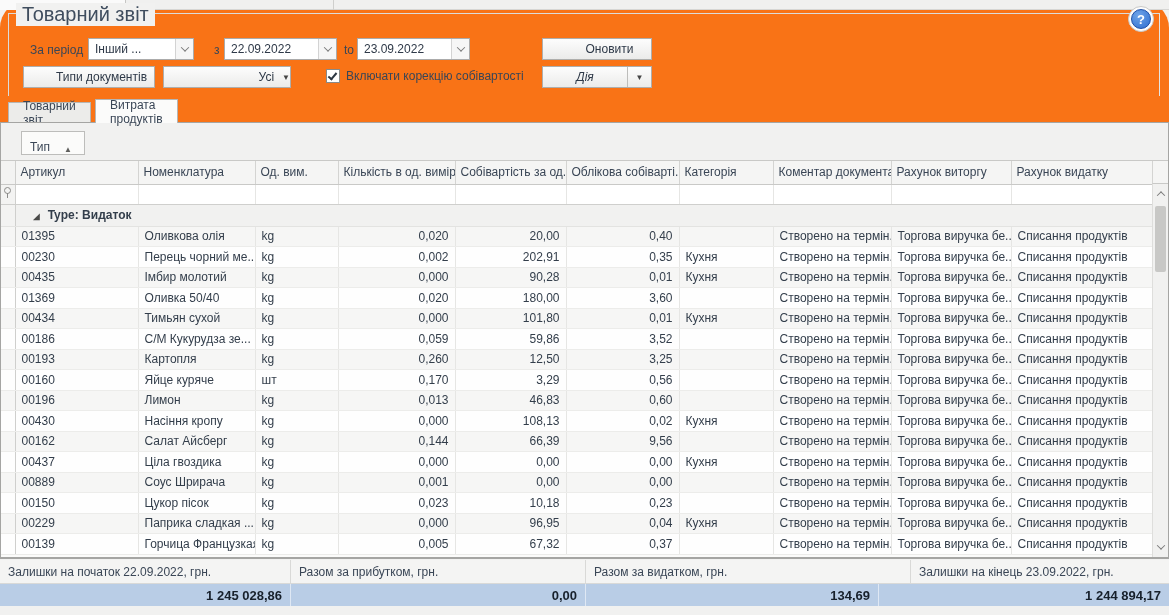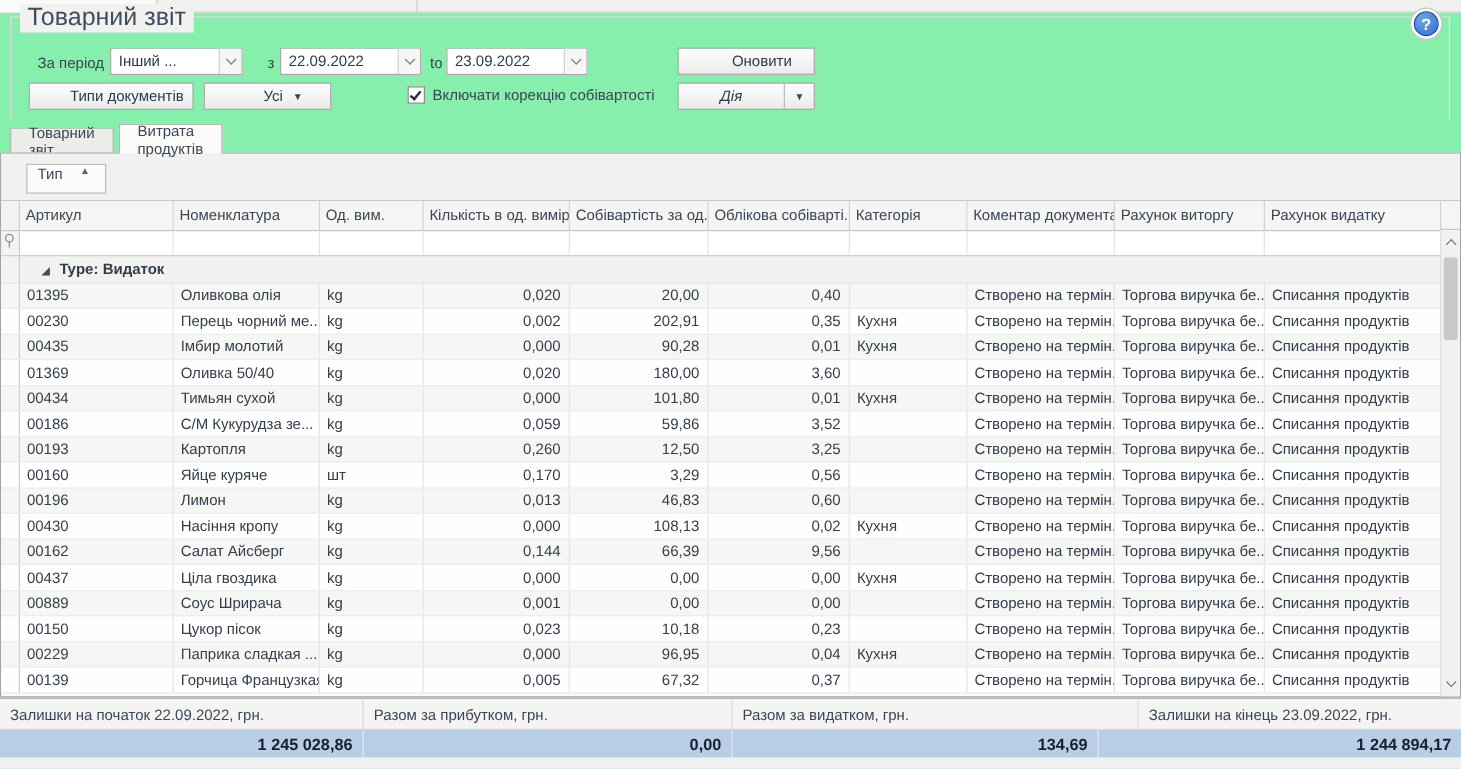--- a/index.html
+++ b/index.html
@@ -1,18 +1,18 @@
 <!DOCTYPE html>
 <html style="--accent: #b9cde6; --help-blue: #2f6fd0;"><head>
 <meta charset="utf-8">
 <style>
   * { margin:0; padding:0; box-sizing:border-box; }
   html,body { width:1169px; height:615px; }
   body { font-family:"Liberation Sans", sans-serif; background:#f1f1f0; color:#3a4656; overflow:hidden; }
-  .screen { position:relative; width:1169px; height:615px; background:#86efac; }
+  .screen { position:relative; width:1169px; height:615px; background:#f97316;border-radius:28px; }
 
   
   .topstrip { position:absolute; left:0; top:0; width:1169px; height:10px; background:#f0f0ef; border-bottom:1px solid #d6d6d4; }
   .doc-tab { position:absolute; left:0; top:0; width:126px; height:10px; background:#fafafa; border-right:1px solid #c6c6c4; }
   .doc-divider { position:absolute; left:333px; top:0; width:1px; height:10px; background:#cfcfcd; }
 
   
   .groupbox { position:absolute; left:8px; top:13px; width:1152px; height:83px; border:1px solid #dcdcda; border-bottom:none; border-right-color:#e4e4e2; }
   .page-title { position:absolute; left:16px; top:3px; padding:0 6px; font-size:20px; color:#3f4d5e; background:#f1f1f0; }
 
@@ -38,21 +38,21 @@
   .checkbox-wrap .cb-label { font-size:12px; margin-left:6px; }
 
   
   .tabs { position:absolute; left:0; top:99px; height:24px; }
   .tab { position:absolute; top:3px; height:21px; padding:0 14px; font-size:12px; display:flex; align-items:center; background:#ececea; border:1px solid #b6b6b4; border-bottom:none; cursor:pointer; }
   .tab.active { top:0; height:24px; background:#fbfbfa; z-index:3; }
 
   
   .grid { position:absolute; left:0; top:122px; width:1169px; height:436px; background:#fbfbfa; border:1px solid #a5a5a3; }
   .group-panel { position:absolute; left:0; top:0; width:100%; height:38px; background:#f1f1f0; border-bottom:1px solid #c9c9c7; }
-  .group-chip { position:absolute; left:20px; top:8px; width:64px; height:24px; background:#fbfbfa; border:1px solid #bdbdbb; font-size:12px; color:#3a4656; display:flex; align-items:flex-start; padding:0 8px; cursor:pointer; }
+  .group-chip { position:absolute; left:20px; top:8px; width:64px; height:24px; background:#fbfbfa; border:1px solid #bdbdbb; font-size:12px; color:#3a4656; display:flex; align-items:flex-end; padding:0 8px; cursor:pointer; }
   .group-chip .sort { margin-left:14px; font-size:8px; color:#5f5f5d; }
 
   table.data { position:absolute; left:0; top:38px; width:1152px; border-collapse:collapse; table-layout:fixed; font-size:12px; }
   table.data th { height:23px; background:#f5f5f4; border-right:1px solid #d4d4d2; border-bottom:1px solid #c9c9c7; font-weight:normal; text-align:left; padding:0 5px; color:#3a4656; white-space:nowrap; overflow:hidden; }
   table.data th.ind, table.data td.ind { background:#f3f3f2; border-right:1px solid #cfcfcd; }
   tr.filter-row td { height:20px; background:#fff; border-right:1px solid #e6e6e4; border-bottom:1px solid #cfcfcd; }
   tr.filter-row td.ind { background:#f3f3f2; text-align:center; }
   tr.group-row td { height:22px; background:#f1f1f0; border-bottom:1px solid #e3e3e1; font-weight:bold; color:#333e4b; padding:0 4px; }
   tr.group-row .gr-tri { font-size:8px; color:#4a4a48; margin:0 8px 0 14px; }
   tr.data-row td { height:20.5px; border-right:1px solid #e6e6e4; border-bottom:1px solid #ececea; padding:0 6px; white-space:nowrap; overflow:hidden; color:#333e4b; }
@@ -111,21 +111,21 @@
   <div class="lbl" style="left:344px; top:43px;">to</div>
   <div class="combo" style="left:357px; top:38px; width:113px;">
     <div class="val">23.09.2022</div>
     <div class="drop">
         <span class="chev"></span>
       </div>
   </div>
   <div class="btn" style="left:542px; top:38px; width:110px;">Оновити</div>
 
   <div class="btn" style="left:23px; top:66px; width:132px;">Типи документів</div>
-  <div class="btn" style="left:163px; top:66px; width:102px;">
+  <div class="btn" style="left:163px; top:66px; width:128px;justify-content:flex-end;">
     <span>Усі</span>
     <span class="caret">▼</span>
   </div>
   <div class="checkbox-wrap" style="left:313px; top:69px;padding-left:13px;">
     <span class="checkbox">
         <span class="mark"></span>
       </span>
     <span class="cb-label">Включати корекцію собівартості</span>
   </div>
   <div class="btn btn-split" style="left:542px; top:66px; width:110px; padding:0;font-style:italic;">

